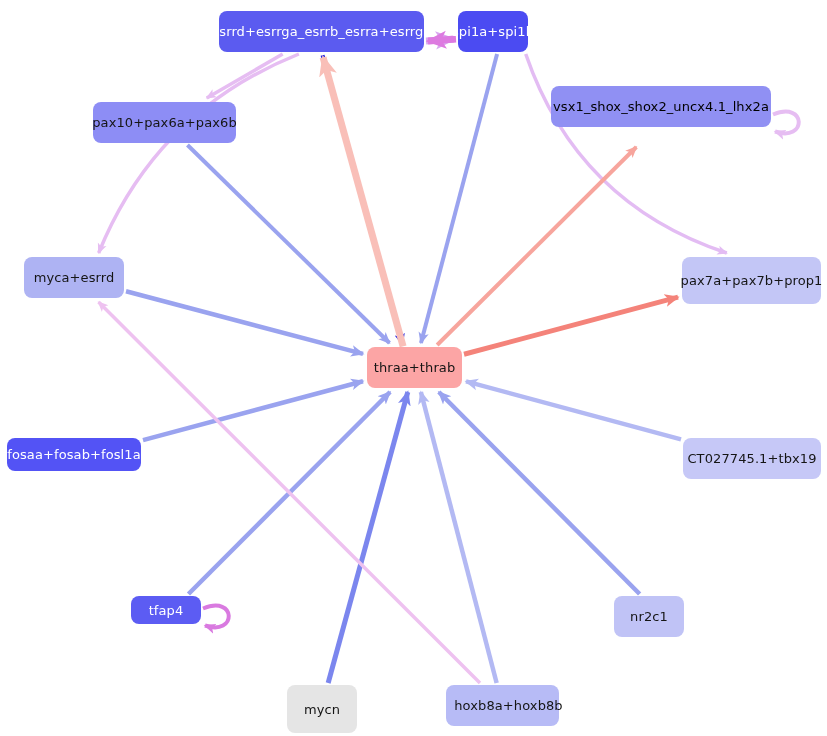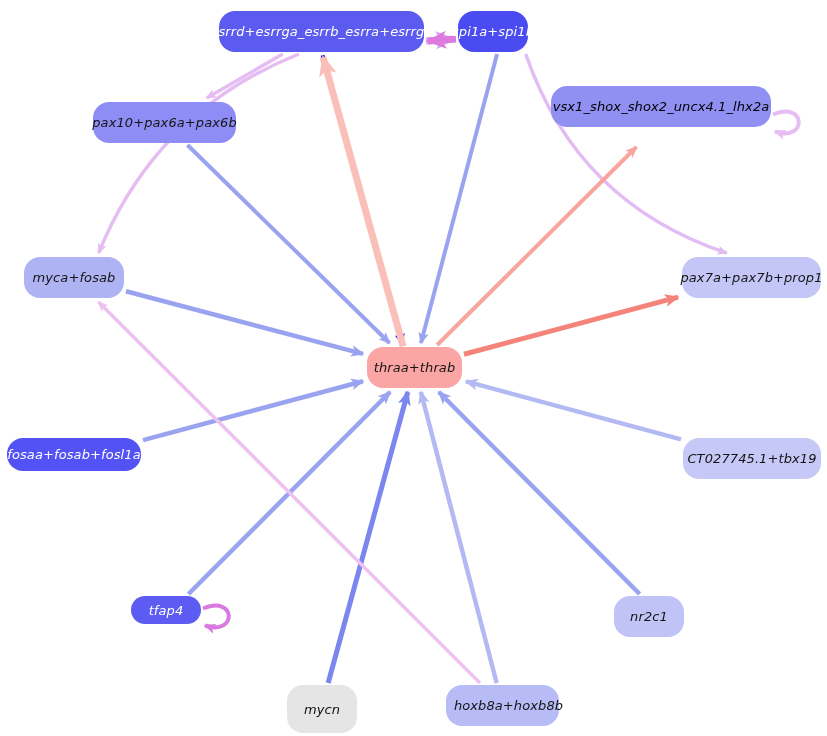--- a/index.html
+++ b/index.html
@@ -23,28 +23,27 @@
     top: 0;
     width: 827px;
     height: 736px;
   }
   .node {
     position: absolute;
     box-sizing: border-box;
     display: flex;
     align-items: center;
     justify-content: center;
-    border-radius: 16px;
+    border-radius: 8px;
     font-size: 13px;
     line-height: 1;
     white-space: nowrap;
     text-align: center;
     letter-spacing: 0.1px;
     z-index: 5;
-    font-style: italic;
   }
   .node-label {
     pointer-events: none;
   }
 </style>
 </head>
 <body>
 
 <div id="graph-canvas">
 
@@ -146,23 +145,23 @@
       <div class="node" style="left: 458px; top: 11px; width: 70px; height: 41px; background: rgb(75, 75, 242); color: rgb(255, 255, 255);">
         <span class="node-label">spi1a+spi1b</span>
       </div>
       <div class="node" style="left: 93px; top: 102px; width: 143px; height: 41px; background: rgb(141, 141, 245); color: rgb(21, 21, 21);">
         <span class="node-label">pax10+pax6a+pax6b</span>
       </div>
       <div class="node" style="left: 551px; top: 86px; width: 220px; height: 41px; background: rgb(144, 144, 243); color: #000000;">
         <span class="node-label">vsx1_shox_shox2_uncx4.1_lhx2a</span>
       </div>
       <div class="node" style="left: 24px; top: 257px; width: 100px; height: 41px; background: rgb(174, 179, 243); color: rgb(21, 21, 21);">
-        <span class="node-label">myca+fosab</span>
+        <span class="node-label">myca+esrrd</span>
       </div>
-      <div class="node" style="left: 682px; top: 257px; width: 139px; height: 41px; background: rgb(195, 198, 246); color: rgb(21, 21, 21);">
+      <div class="node" style="left: 682px; top: 257px; width: 139px; height: 47px; background: rgb(195, 198, 246); color: rgb(21, 21, 21);">
         <span class="node-label">pax7a+pax7b+prop1</span>
       </div>
       <div class="node" style="left: 367px; top: 347px; width: 95px; height: 41px; background: #fca5a5; color: rgb(21, 21, 21);">
         <span class="node-label">thraa+thrab</span>
       </div>
       <div class="node" style="left: 7px; top: 438px; width: 134px; height: 33px; background: rgb(83, 83, 245); color: rgb(255, 255, 255);">
         <span class="node-label">fosaa+fosab+fosl1a</span>
       </div>
       <div class="node" style="left: 683px; top: 438px; width: 138px; height: 41px; background: rgb(198, 200, 247); color: rgb(21, 21, 21);">
         <span class="node-label">CT027745.1+tbx19</span>

